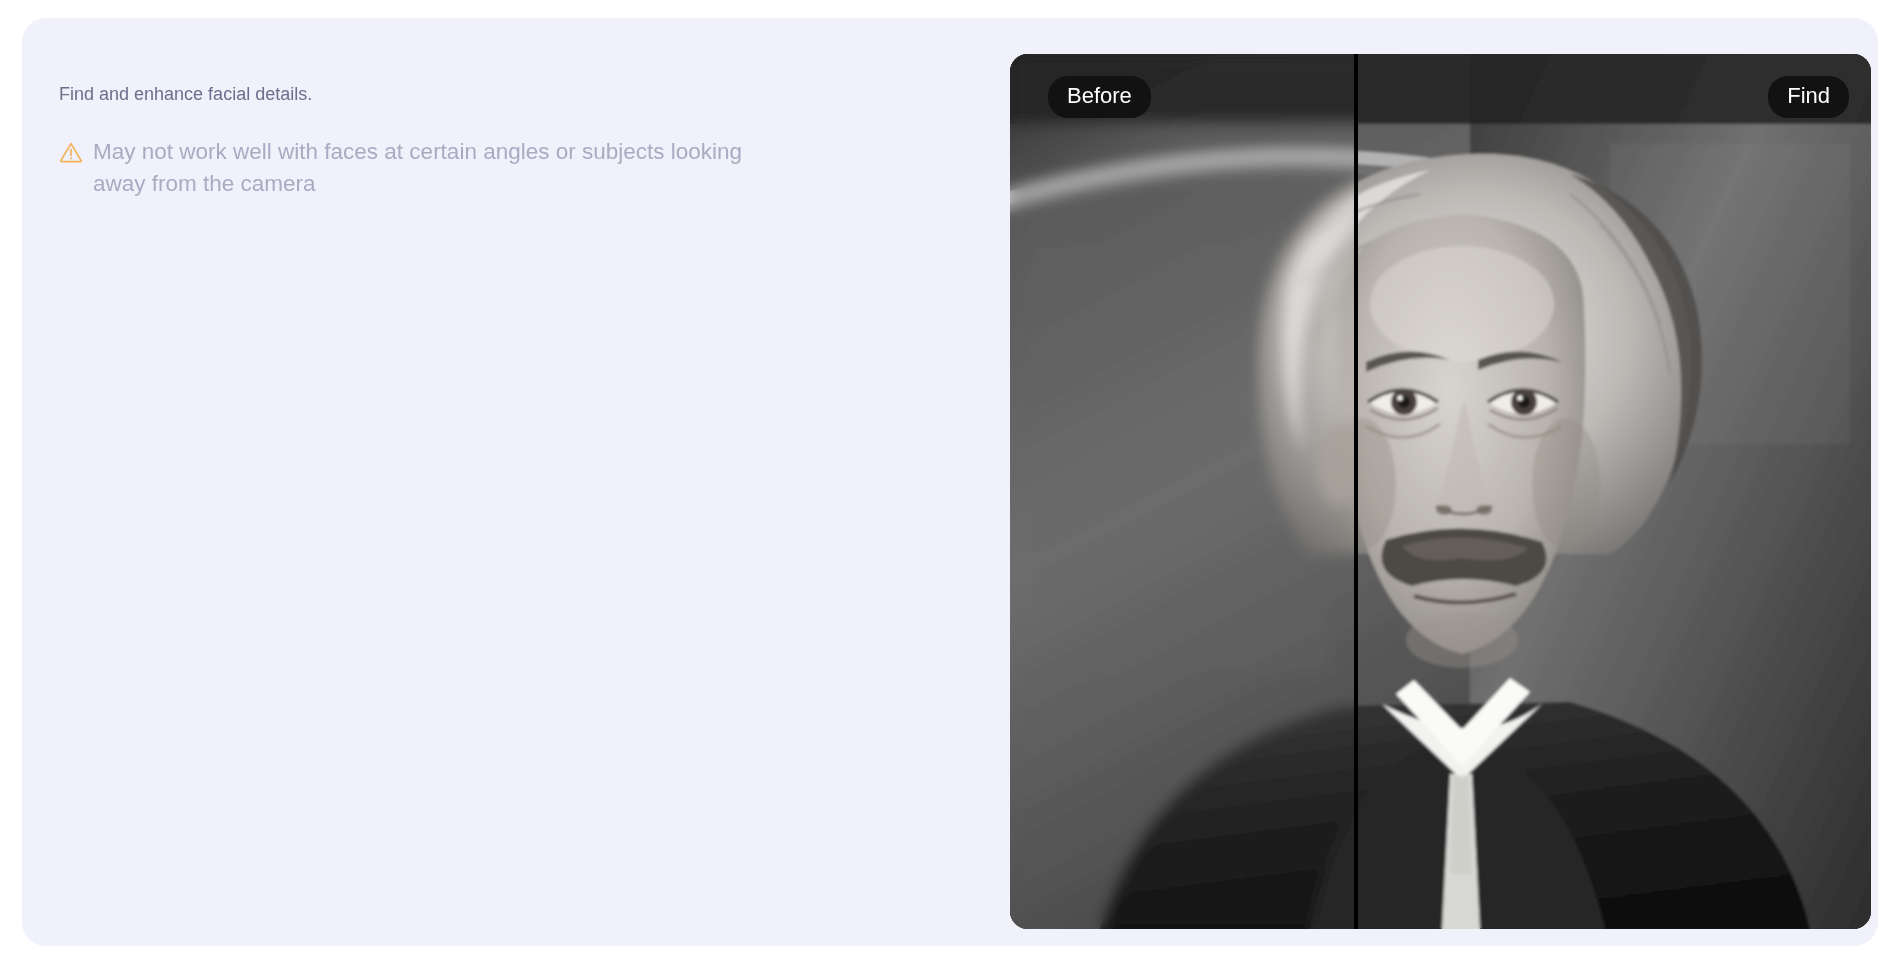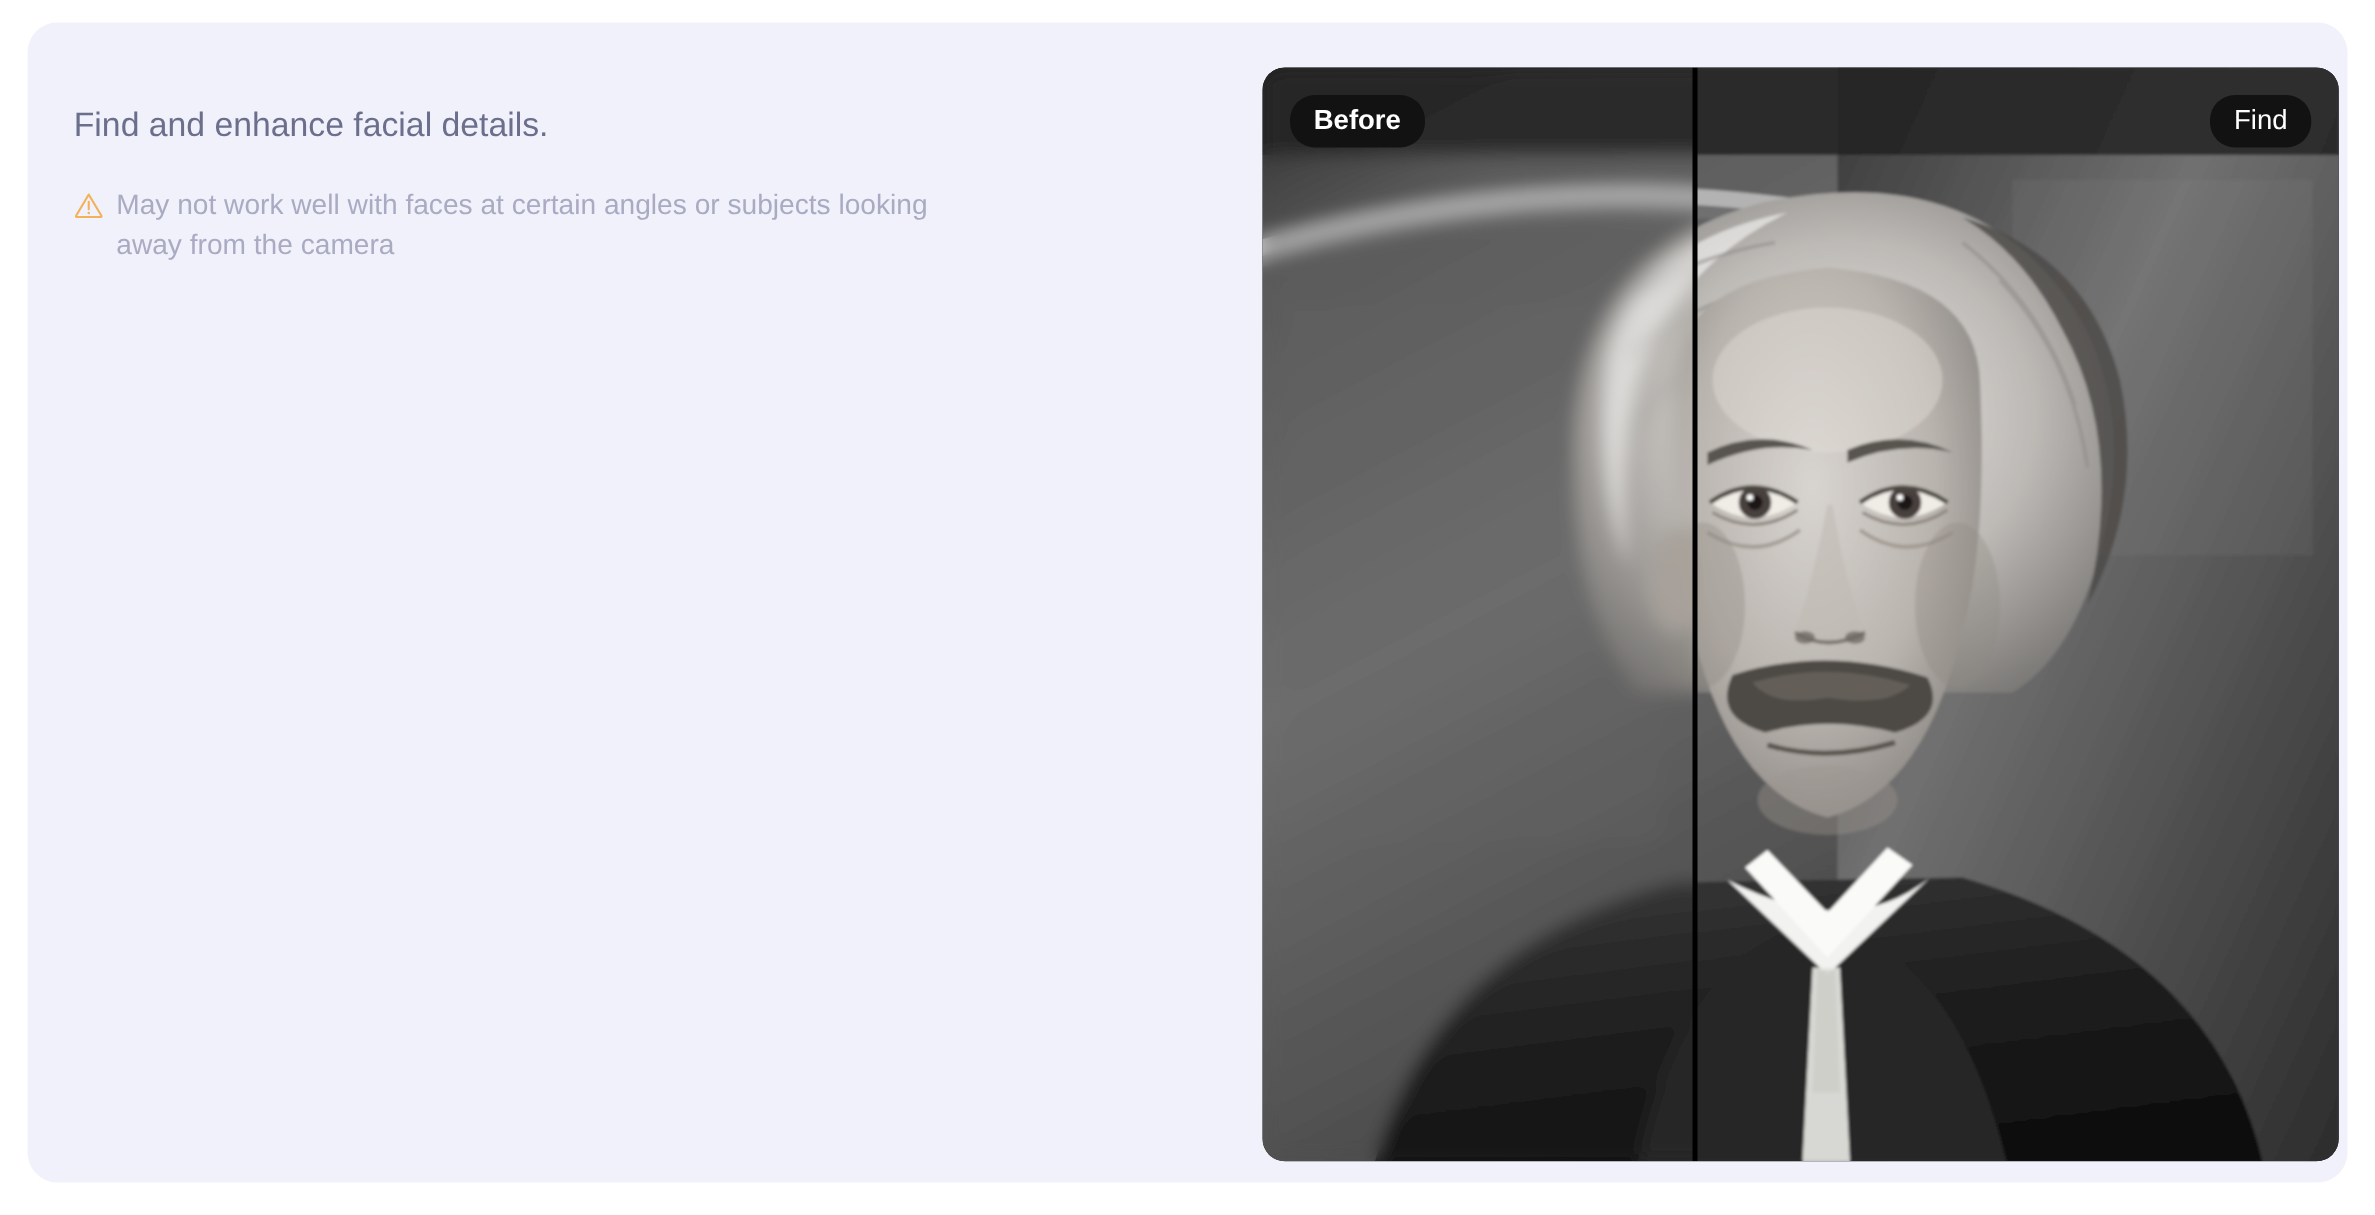--- a/index.html
+++ b/index.html
@@ -60,21 +60,21 @@
     line-height: 1.15;
   }
   .subtitle {
     font-size: 25px;
     color: #a9abc2;
     margin-top: 10px;
     line-height: 1.2;
   }
 
   .body-text {
-    font-size: 27px;
+    font-size: 18px;
     color: #6b6f8c;
     margin-top: 35px;
     margin-left: 3px;
     line-height: 1.3;
   }
 
   .warning {
     display: flex;
     align-items: flex-start;
     gap: 10px;
@@ -103,21 +103,21 @@
   .badge {
     position: absolute;
     top: 22px;
     background: #121212;
     color: #ffffff;
     font-size: 22px;
     padding: 9px 19px 11px;
     border-radius: 20px;
     line-height: 1;
   }
-  .badge-before { left: 22px; font-weight: bold; }
+  .badge-before { left: 38px; }
   .badge-after  { right: 22px; }
 </style>
 </head>
 <body>
 
 <div class="card">
 
   <div class="left-col">
 
 

